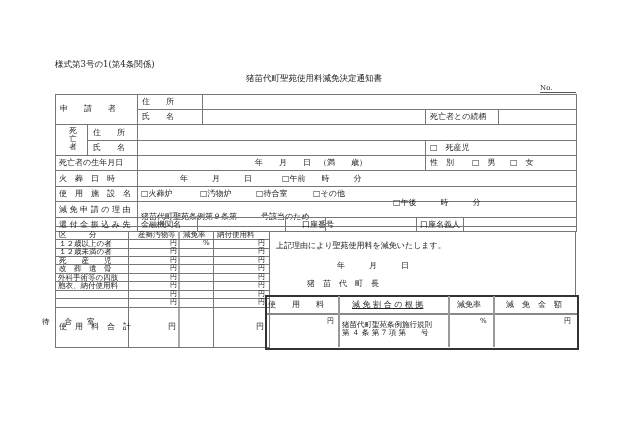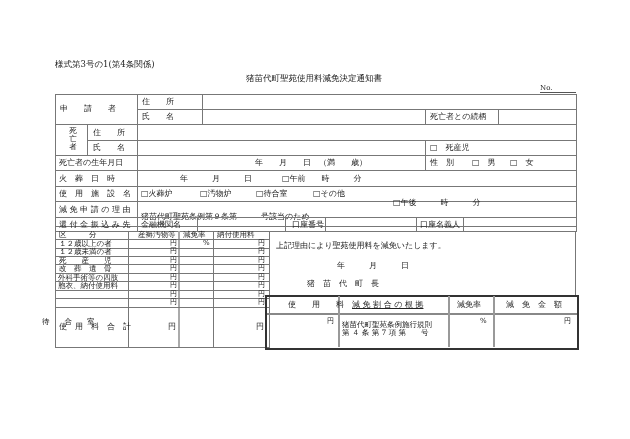--- a/index.html
+++ b/index.html
@@ -75,21 +75,21 @@
 <div class="t" style="left:256px;top:189px;">□待合室</div>
 <div class="t" style="left:313px;top:189px;">□その他</div>
 
 <div class="t" style="left:59px;top:205px;">減 免 申 請 の 理 由</div>
 <div class="t" style="left:141px;top:205px;margin-top:7px;">猪苗代町聖苑条例第９条第　　　号該当のため</div>
 
 <div class="box" style="left:55px;top:217px;width:520px;height:14px;border-bottom:none;"></div>
 <div class="t" style="left:59px;top:220px;">還 付 金 振 込 み 先</div>
 <div class="t" style="left:141px;top:220px;">金融機関名</div>
 <div class="abs" style="left:198px;top:218px;width:86px;height:12px;"></div>
-<div class="t" style="left:292px;top:220px;">口座番号</div>
+<div class="t" style="left:302px;top:220px;">口座番号</div>
 <div class="abs" style="left:326px;top:218px;width:89px;height:12px;"></div>
 <div class="t" style="left:420px;top:220px;">口座名義人</div>
 <div class="abs" style="left:464px;top:218px;width:110px;height:12px;"></div>
 <div class="vl" style="left:137px;top:217px;height:14px;"></div>
 <div class="vl" style="left:197px;top:217px;height:14px;"></div>
 <div class="vl" style="left:285px;top:217px;height:14px;"></div>
 <div class="vl" style="left:325px;top:217px;height:14px;"></div>
 <div class="vl" style="left:416px;top:217px;height:14px;"></div>
 <div class="vl" style="left:463px;top:217px;height:14px;"></div>
 
@@ -152,21 +152,21 @@
 <div class="t" style="left:276px;top:241px;">上記理由により聖苑使用料を減免いたします。</div>
 <div class="t" style="left:337px;top:261px;">年　　　月　　　日</div>
 <div class="t" style="left:307px;top:279px;">猪　苗　代　町　長</div>
 
 <div class="thick" style="left:265px;top:295px;width:310px;height:51px;"></div>
 <div class="hl" style="left:267px;top:313px;width:310px;border-top:2px solid #888;"></div>
 <div class="vl" style="left:338px;top:296px;height:51px;border-left:2px solid #999;"></div>
 <div class="vl" style="left:448px;top:296px;height:51px;border-left:2px solid #999;"></div>
 <div class="vl" style="left:493px;top:296px;height:51px;border-left:2px solid #999;"></div>
 
-<div class="t" style="left:288px;top:300px;">使　　用　　料</div>
+<div class="t" style="left:268px;top:300px;">使　　用　　料</div>
 <div class="t" style="left:352px;top:300px;text-decoration:underline;">減 免 割 合 の 根 拠</div>
 <div class="t" style="left:457px;top:300px;">減免率</div>
 <div class="t" style="left:506px;top:300px;">減　免　金　額</div>
 
 <div class="t" style="left:327px;top:316px;font-size:7px;">円</div>
 <div class="t" style="left:342px;top:320px;font-size:7.5px;line-height:9px;">猪苗代町聖苑条例施行規則</div>
 <div class="t" style="left:342px;top:328px;font-size:7.5px;line-height:9px;">第 ４ 条 第 7 項 第　　号</div>
 <div class="t" style="left:480px;top:316px;font-size:7px;">%</div>
 <div class="t" style="left:564px;top:316px;font-size:7px;">円</div>
 

